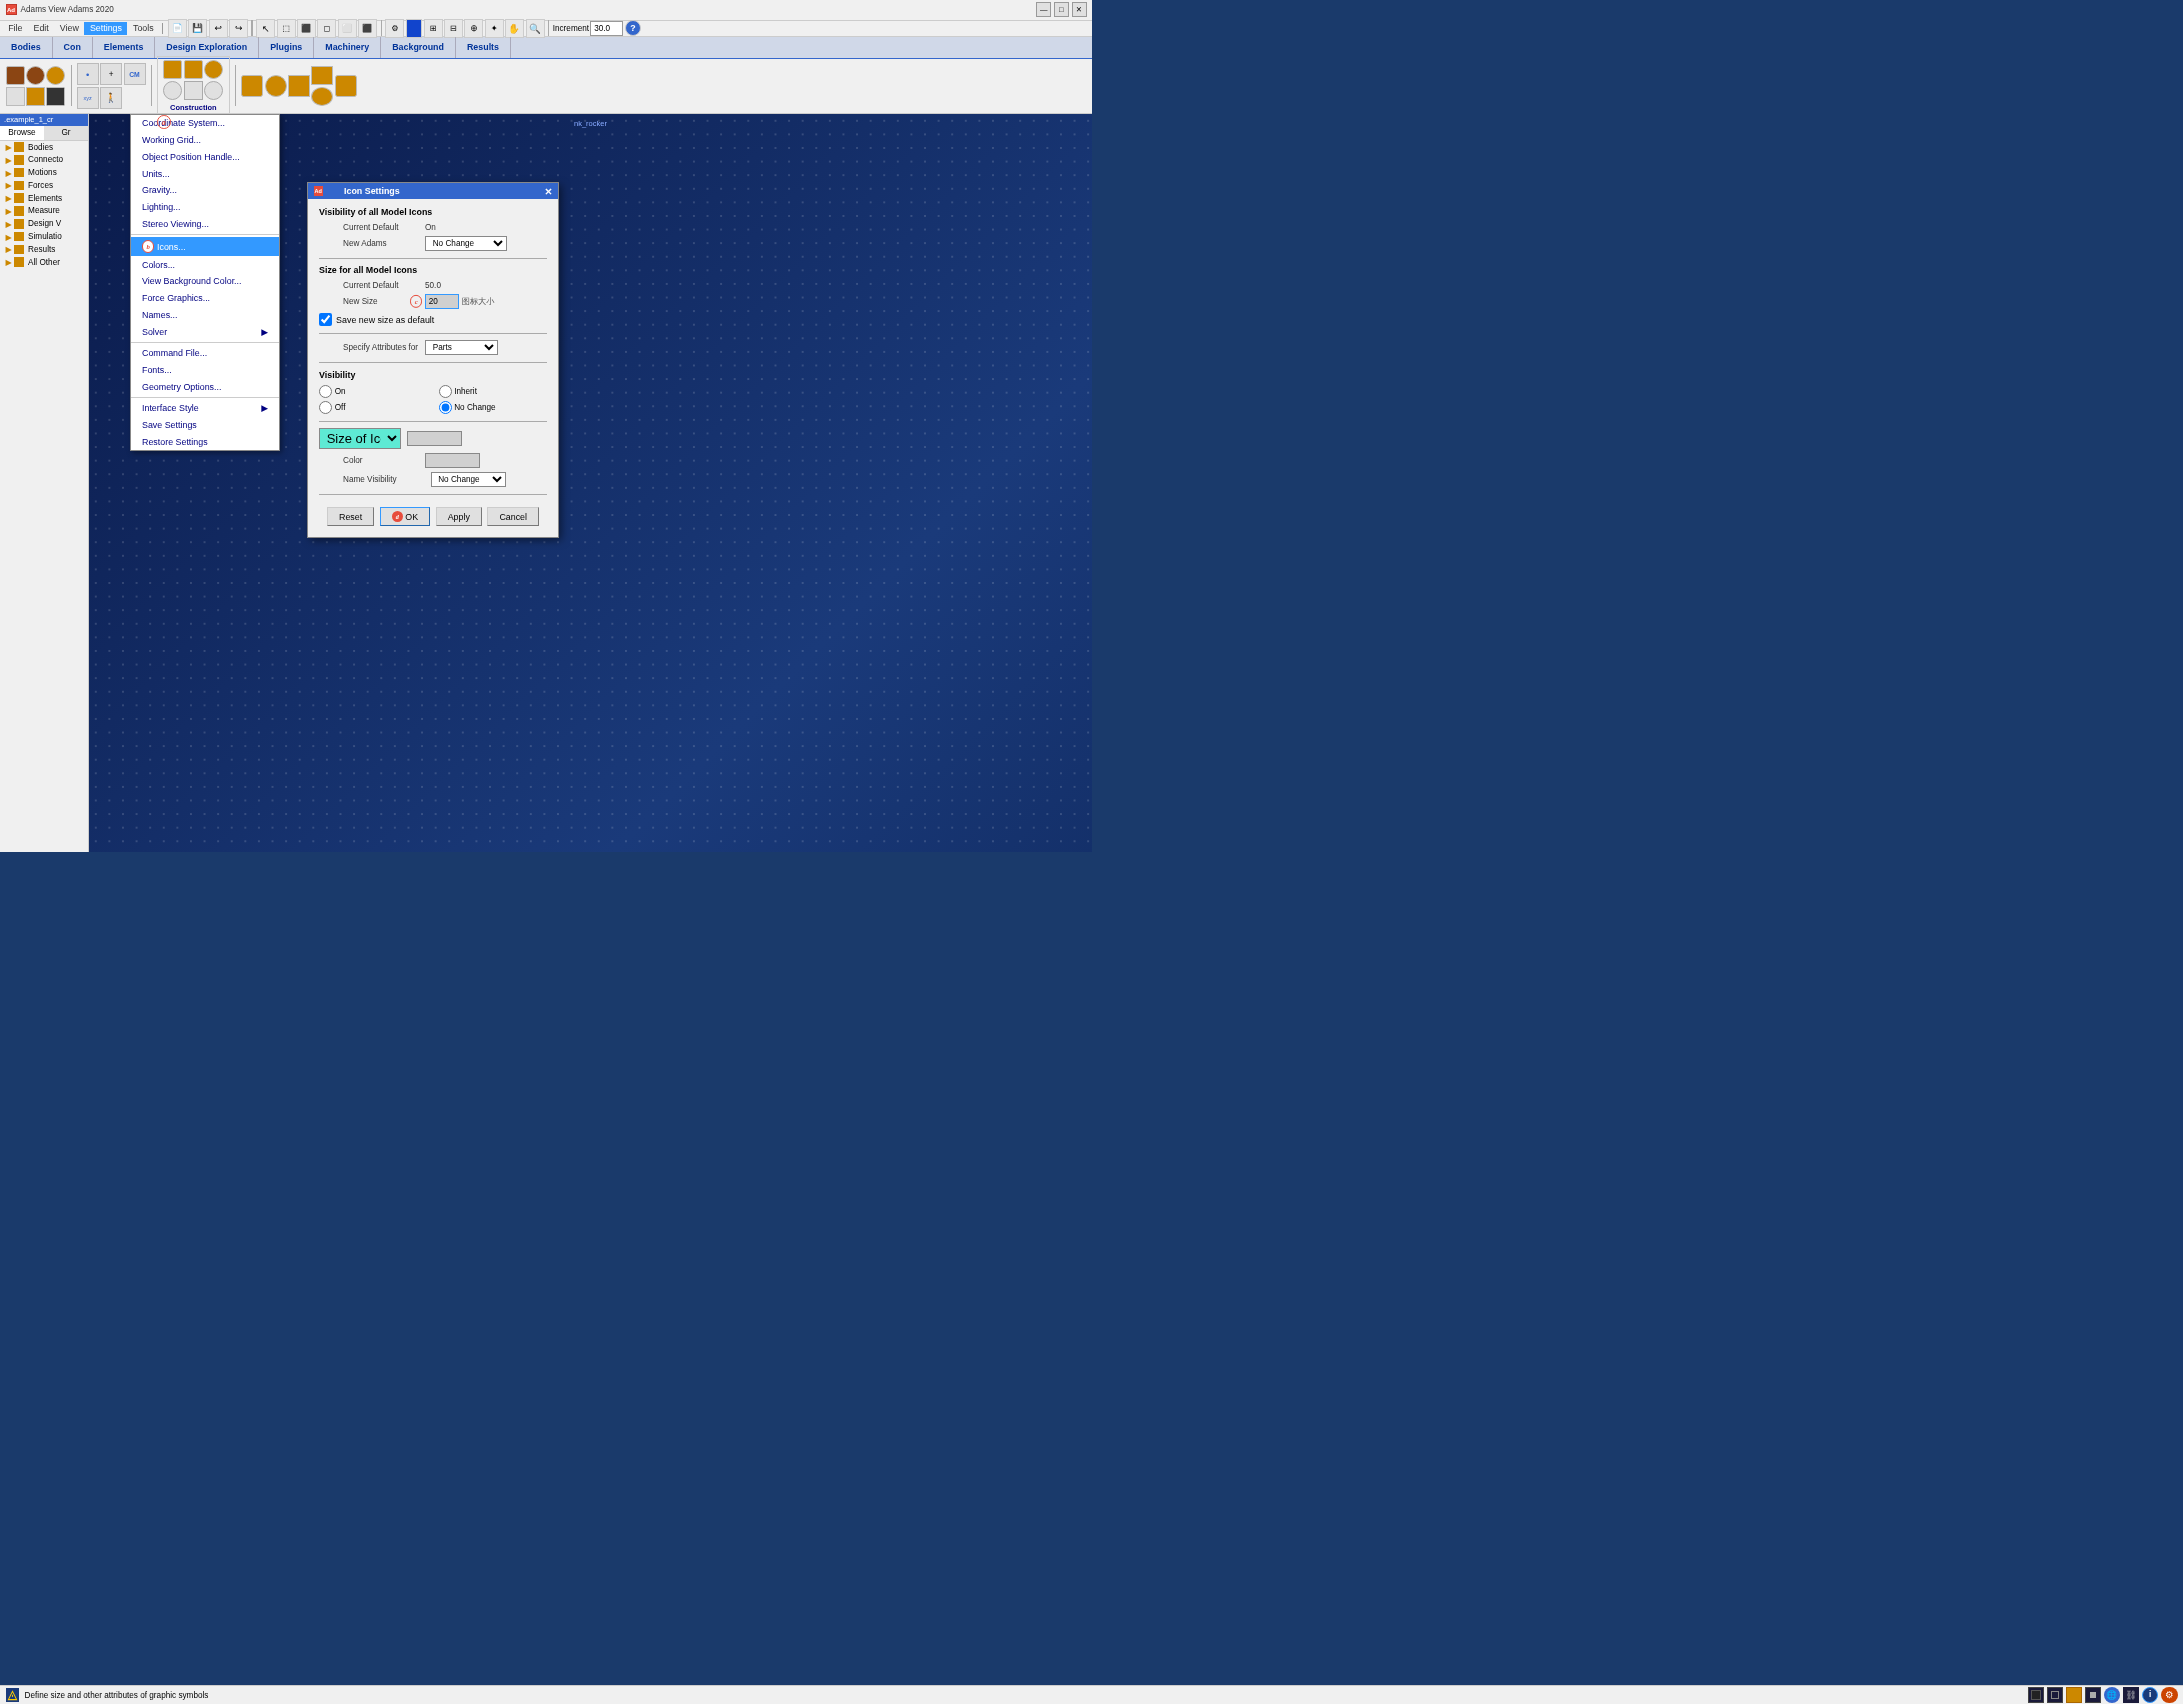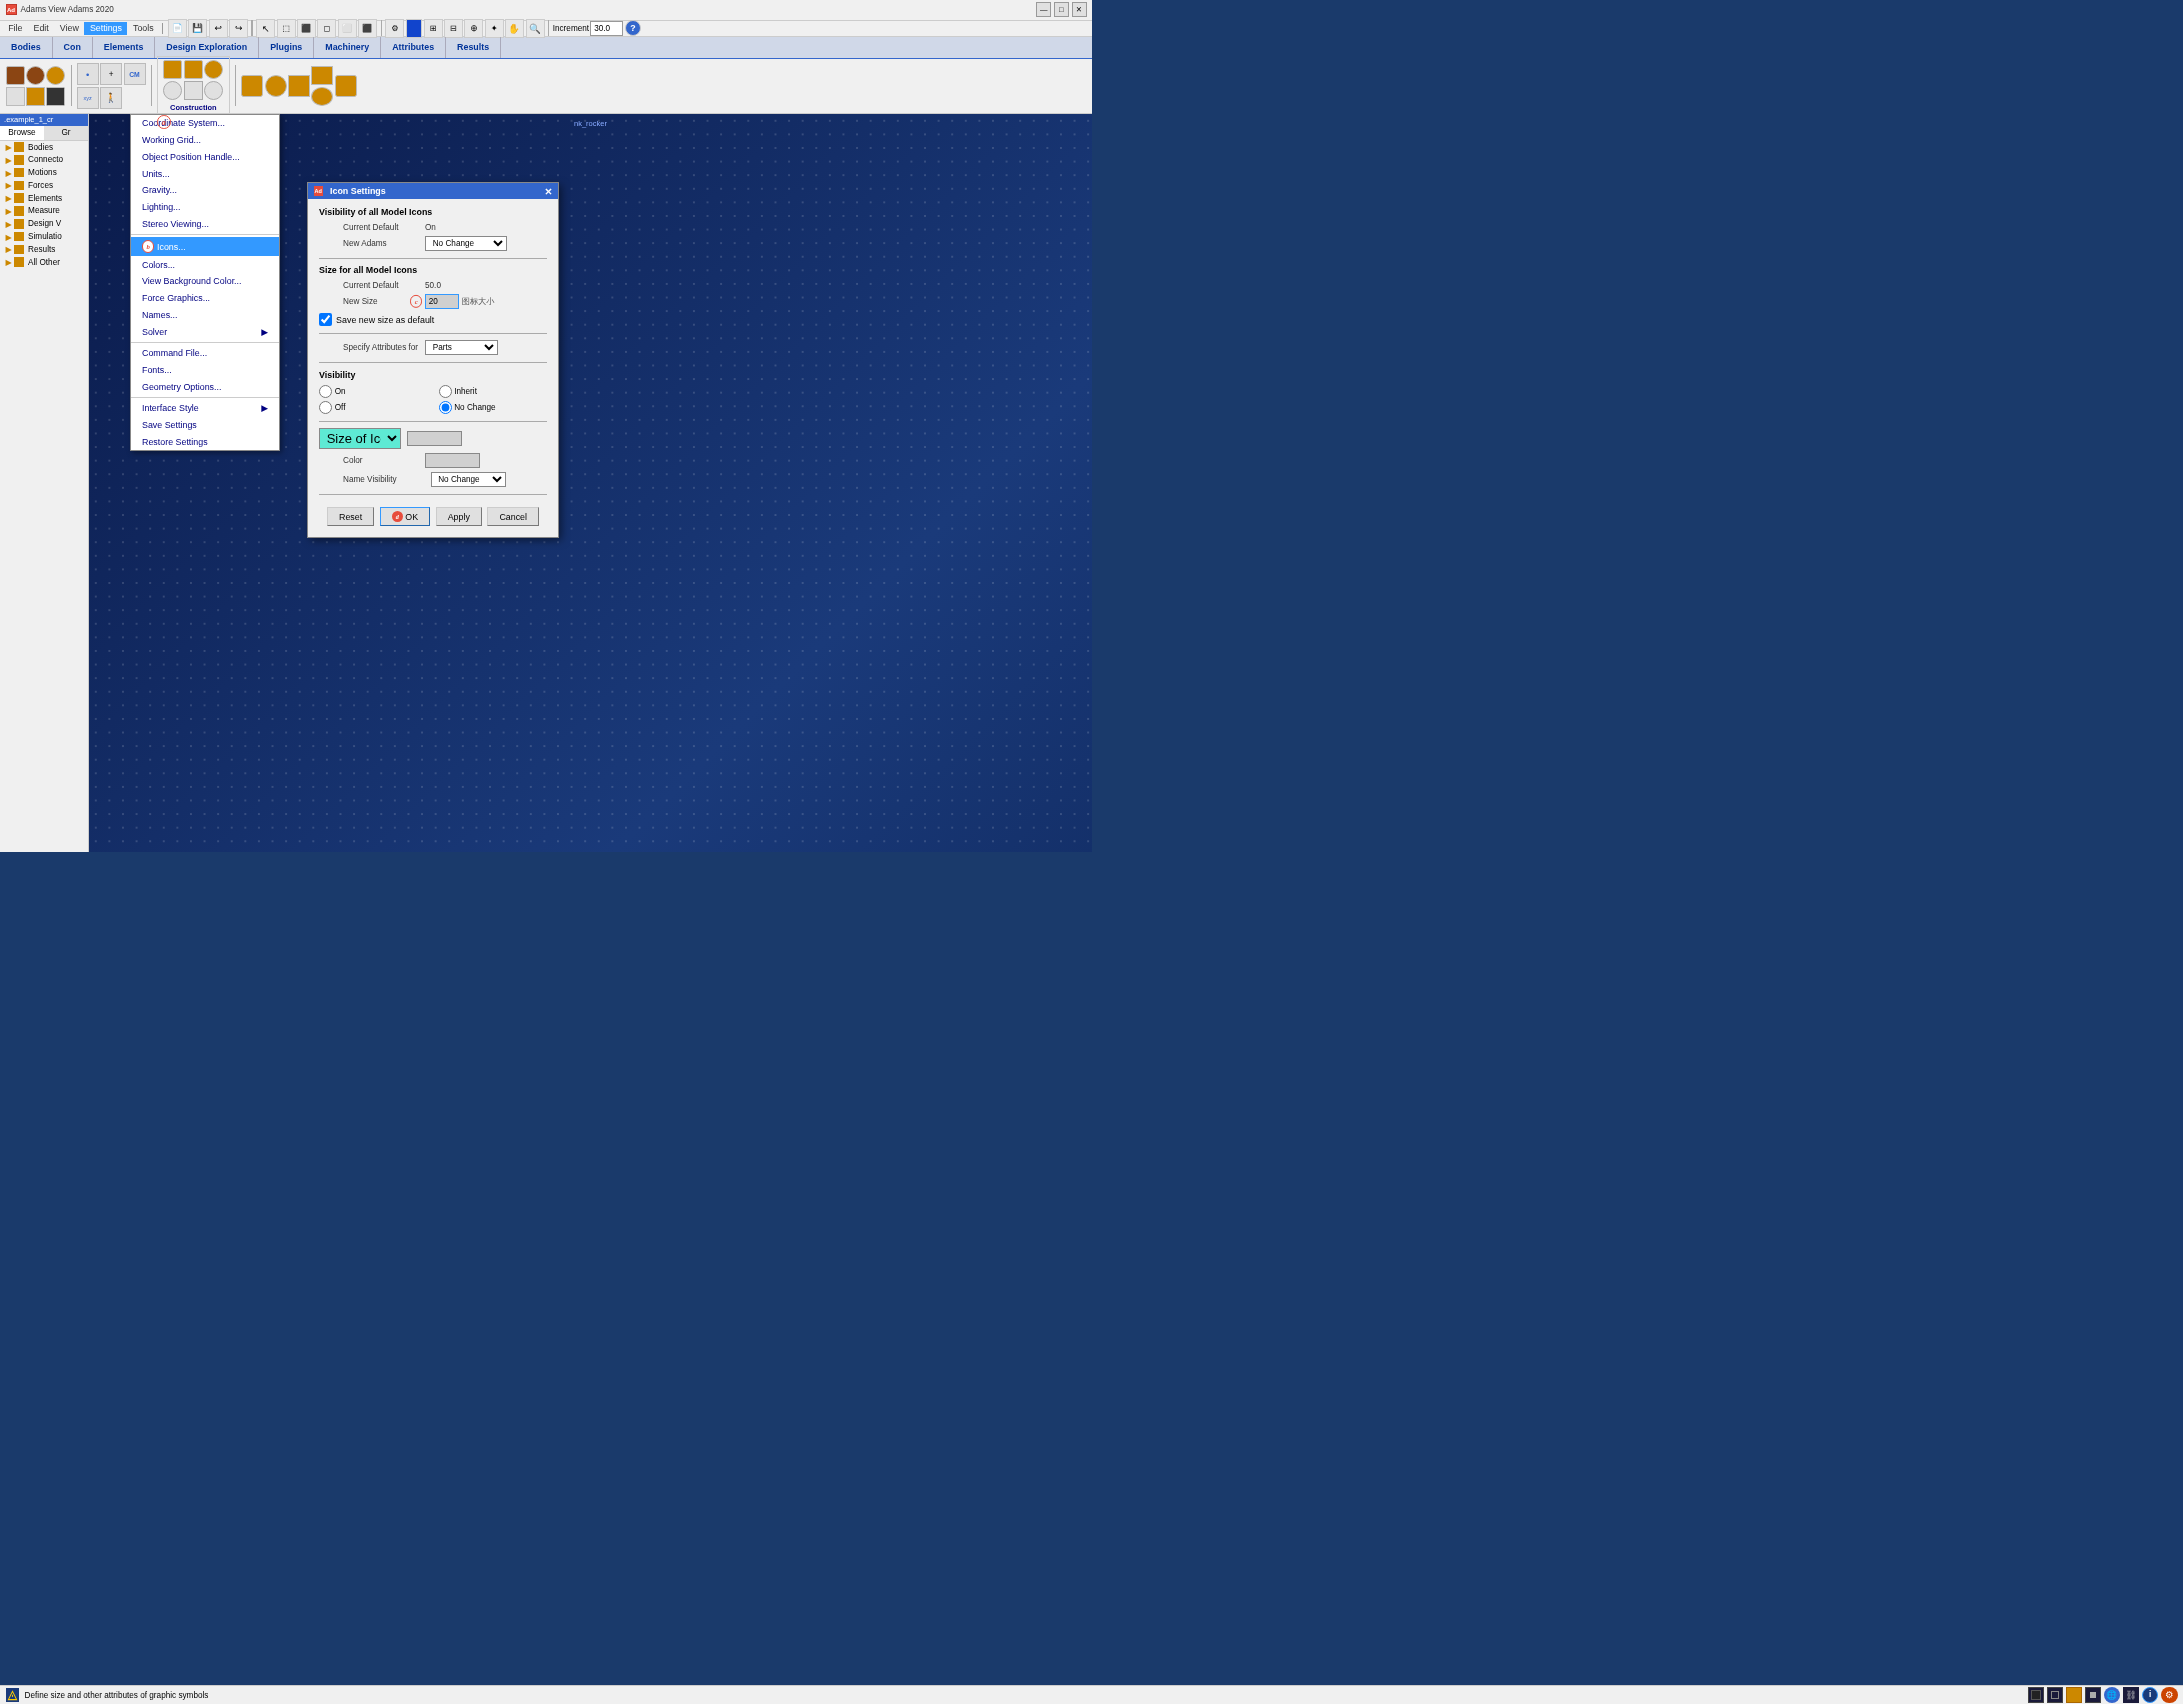--- a/index.html
+++ b/index.html
@@ -117,21 +117,21 @@
   </div>
 </div>
 
 <div class="tab-bar">
   <div class="tab">Bodies</div>
   <div class="tab">Con</div>
   <div class="tab">Elements</div>
   <div class="tab">Design Exploration</div>
   <div class="tab">Plugins</div>
   <div class="tab">Machinery</div>
-  <div class="tab">Attributes</div>
+  <div class="tab">Background</div>
   <div class="tab">Results</div>
 </div>
 
 <div style="background:#f0f0f0;height:55px;border-bottom:0.7px solid #ccc;display:flex;align-items:center;padding:2.7px 5.5px;gap:2.7px;">
 
   <div style="display:flex;flex-direction:column;gap:1.4px;">
     <div style="display:flex;gap:1.4px;">
       <div class="tb2-btn" style="width:19px;height:19px;background:#8B4513;border-radius:2px;"></div>
       <div class="tb2-btn" style="width:19px;height:19px;background:#8B4513;border-radius:50%;"></div>
       <div class="tb2-btn" style="width:19px;height:19px;background:#cc8800;border-radius:50%;"></div>
@@ -254,21 +254,21 @@
       <div class="dropdown-item">Fonts...</div>
       <div class="dropdown-item">Geometry Options...</div>
       <div class="dropdown-sep"></div>
       <div class="dropdown-item has-submenu">Interface Style <span>▶</span></div>
       <div class="dropdown-item">Save Settings</div>
       <div class="dropdown-item">Restore Settings</div>
     </div>
 
     <div class="dialog">
       <div class="dialog-title-bar">
-        <div style="display:flex;align-items:center;gap:7px;">
+        <div style="display:flex;align-items:center;gap:21px;">
           <div class="dialog-title-icon">Ad</div>
           <span>Icon Settings</span>
         </div>
         <div class="dialog-close">✕</div>
       </div>
       <div class="dialog-body">
 
         <div class="dialog-section-title">Visibility of all Model Icons</div>
         <div class="dialog-row">
           <span class="dialog-label">Current Default</span>

